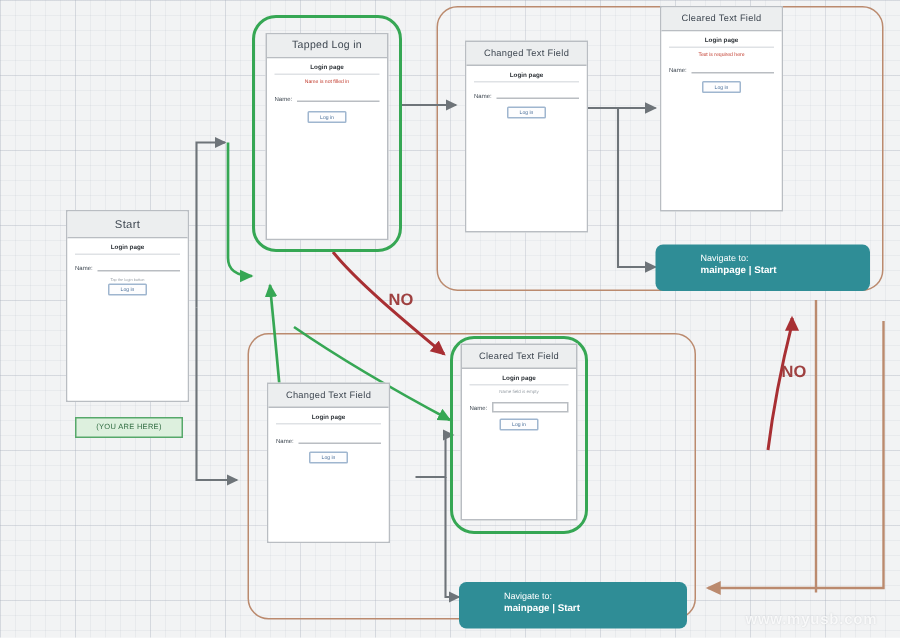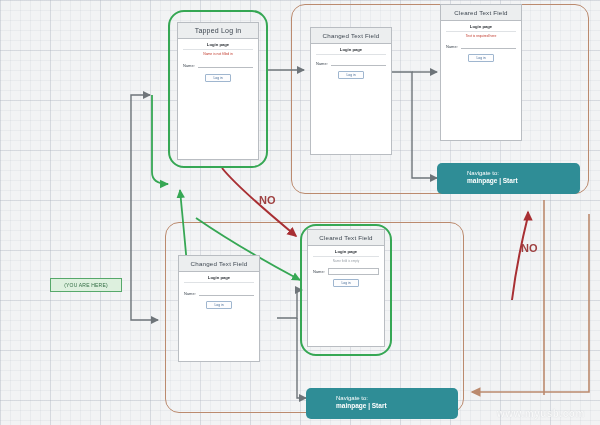--- a/index.html
+++ b/index.html
@@ -198,20 +198,34 @@
     </g>
 
     <g stroke="#bb8a6e" stroke-width="1.6" fill="none">
       <path d="M589,214 L589,392 L472,392" marker-end="url(#ah-brown)"></path>
     </g>
     <g stroke="#bb8a6e" stroke-width="1.6" fill="none">
       <path d="M544,200 L544,395"></path>
     </g>
   </svg>
 
+  <div class="phone" style="left:44px; top:140px; width:82px; height:128px;">
+    <div class="phone-title" style="font-size:7.5px; padding:4px 2px;">Start</div>
+    <div class="phone-body" style="padding:3px 5px;">
+      <div class="page-head" style="font-size:4.2px; margin-bottom:4px;">Login page</div>
+      <div class="field-row" style="margin-top:6px;">
+        <span class="field-label" style="font-size:4px;">Name:</span>
+        <span class="field-input underline" style="height:5px;"></span>
+      </div>
+      <div style="font-size:2.6px; color:#9aa1a8; text-align:center; margin-top:4px;">Tap the login button</div>
+      <div class="btn-row" style="margin-top:1px;">
+        <span class="mini-btn" style="font-size:3.4px; padding:1px 7px;">Log in</span>
+      </div>
+    </div>
+  </div>
 
   <div class="you-here" style="left:50px; top:278px; width:72px; height:14px; font-size:5px;">(YOU ARE HERE)</div>
 
   <div class="ring" style="left:168px; top:10px; width:100px; height:158px;"></div>
   <div class="phone" style="left:177px; top:22px; width:82px; height:138px;">
     <div class="phone-title" style="font-size:7px; padding:4px 2px;">Tapped Log in</div>
     <div class="phone-body" style="padding:3px 5px;">
       <div class="page-head" style="font-size:4.2px; margin-bottom:2px;">Login page</div>
       <div class="err-line" style="font-size:3.4px; margin-top:2px;">Name is not filled in</div>
       <div class="field-row" style="margin-top:7px;">

